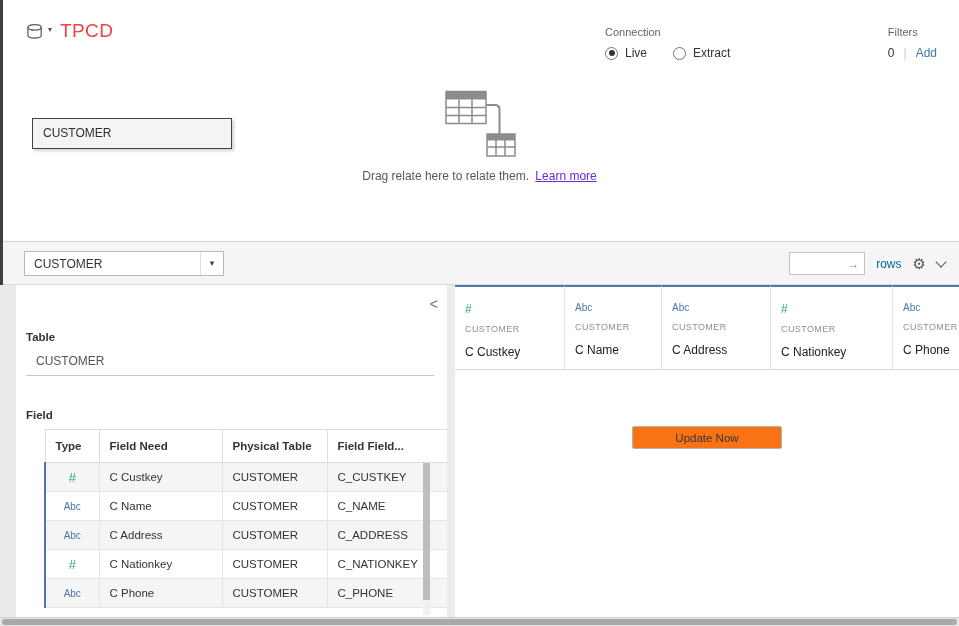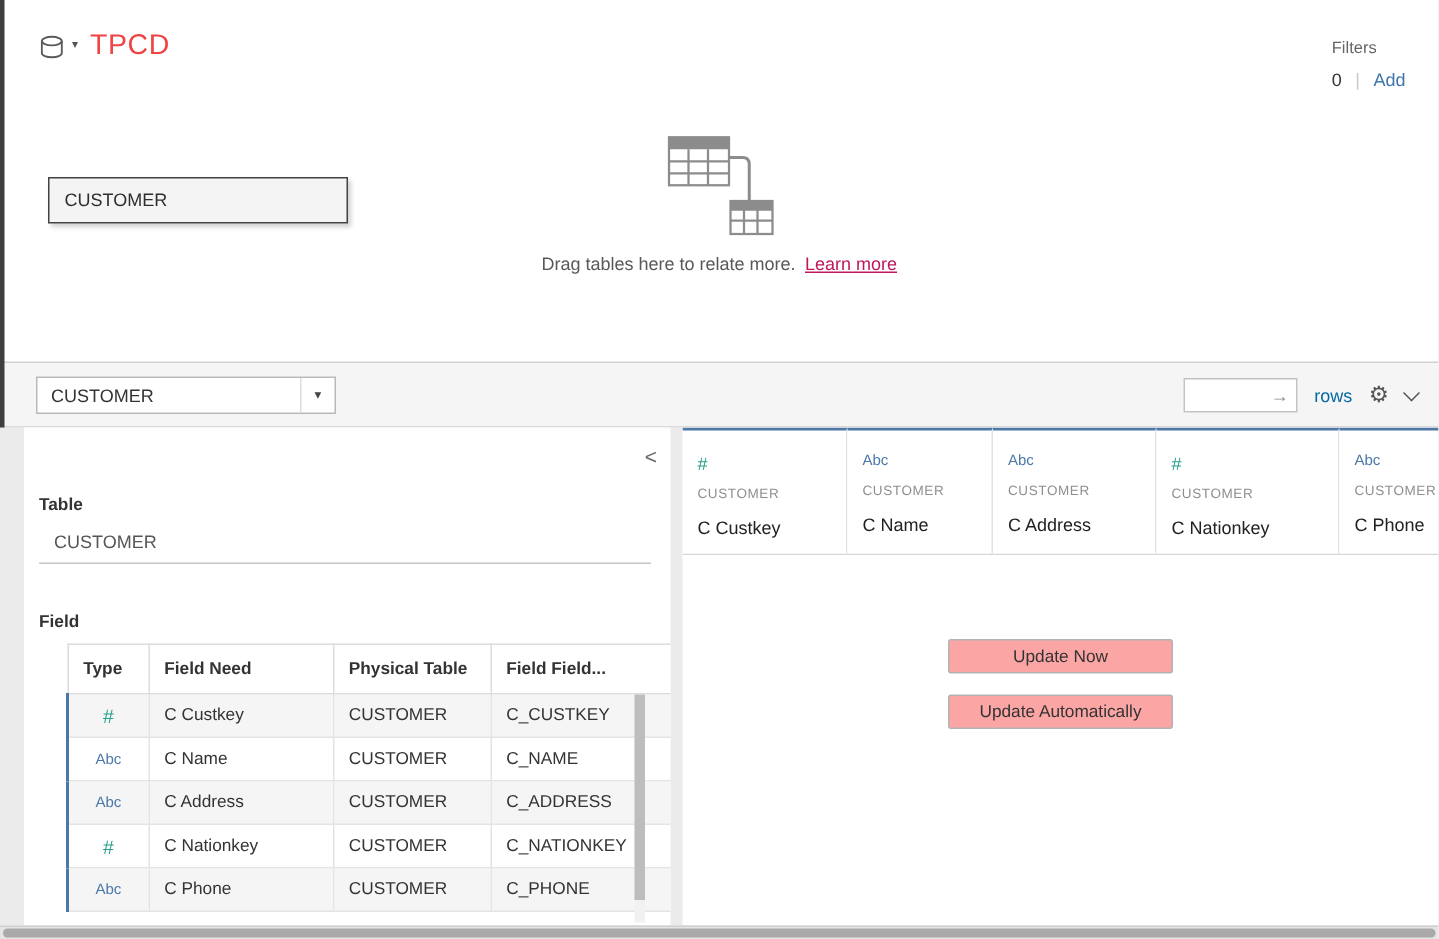--- a/index.html
+++ b/index.html
@@ -30,21 +30,21 @@
 
   
   .canvas { position: relative; height: 171px; background: #fff; }
   .table-chip { position: absolute; left: 32px; top: 48px; width: 200px; height: 31px; line-height: 29px;
     background: #f4f4f4; border: 1px solid #424242; box-shadow: 2px 2px 3px rgba(0,0,0,.18);
     font-size: 12px; color: #2e2e2e; padding-left: 10px; cursor: grab; z-index: 2; }
   .empty-state { height: 100%; display: flex; flex-direction: column; align-items: center; }
   .illus { margin-top: 20px; }
   .empty-title { margin-top: 12px; font-size: 17px; color: #585858; }
   .empty-sub { margin-top: 11px; font-size: 12px; color: #585858; }
-  .learn-more { color: #be185d; text-decoration: underline; margin-left: 3px; cursor: pointer; }
+  .learn-more { color: #6d28d9; text-decoration: underline; margin-left: 3px; cursor: pointer; }
 
   
   .toolbar { position: relative; height: 44px; background: #f5f5f5; border-top: 1px solid #d2d2d2; border-bottom: 1px solid #dadada; }
   .table-select { position: absolute; left: 24px; top: 9px; width: 200px; height: 25px; background: #fff; border: 1px solid #b9b9b9; display: flex; align-items: center; cursor: pointer; }
   .ts-label { flex: 1; padding-left: 9px; font-size: 12px; color: #333; }
   .ts-caret { width: 23px; text-align: center; font-size: 9px; color: #444; border-left: 1px solid #ddd; line-height: 23px; }
   .rows-group { position: absolute; right: 14px; top: 9px; display: flex; align-items: center; gap: 11px; height: 25px; }
   .rows-box { width: 76px; height: 23px; background: #fff; border: 1px solid #c2c2c2; display: flex; align-items: center; }
   .rows-input { flex: 1; width: 50px; border: none; outline: none; height: 100%; font-size: 12px; padding: 0 4px; background: transparent; font-family: inherit; }
   .rows-arrow { color: #8a8a8a; font-size: 12px; padding-right: 5px; }
@@ -77,41 +77,54 @@
   .data-grid { flex: 1; background: #fff; position: relative; overflow: hidden; }
   .grid-header { display: flex; height: 85px; border-bottom: 1px solid #d6d6d6; }
   .gcol { border-top: 2px solid #4e79a7; border-right: 1px solid #e2e2e2; padding: 16px 10px 0; flex: none; background: #fff; overflow: hidden; cursor: pointer; }
   .w0 { width: 110px; } .w1 { width: 97px; } .w2 { width: 109px; } .w3 { width: 122px; } .w4 { width: 120px; }
   .ctype { font-size: 10px; line-height: 1; }
   .ctype[data-type="#"] { color: #2b9f8e; font-size: 12px; }
   .ctype[data-type="Abc"] { color: #4c78a8; }
   .ctable { font-size: 9px; color: #8f8f8f; margin-top: 9px; letter-spacing: .4px; }
   .cname { font-size: 12px; color: #222; margin-top: 11px; white-space: nowrap; }
   .grid-body { display: flex; flex-direction: column; align-items: center; padding-top: 56px; gap: 14px; }
-  .upd-btn { width: 150px; height: 23px; background: #fca5a5; border: 1px solid #b3b3b3; border-radius: 2px; font-size: 11.5px; color: #333; font-family: inherit; cursor: pointer; }
+  .upd-btn { width: 150px; height: 23px; background: #f97316; border: 1px solid #b3b3b3; border-radius: 2px; font-size: 11.5px; color: #333; font-family: inherit; cursor: pointer; }
 
   .hscrollbar { position: absolute; left: 0; right: 0; bottom: 0; height: 9px; background: #e4e4e4; border-top: 1px solid #cfcfcf; z-index: 7; }
   .hthumb { position: absolute; left: 2px; right: 2px; top: 1px; bottom: 1px; background: #a9a9a9; border-radius: 4px; }
 </style>
 </head>
 <body>
 
 <div class="app">
   <div class="left-strip"></div>
 
   <header class="topbar">
     <div class="logo-wrap">
       <svg width="19" height="19" viewBox="0 0 20 20">
         <ellipse cx="9" cy="4.6" rx="7" ry="3" fill="none" stroke="#5a5a5a" stroke-width="1.3"></ellipse>
         <path d="M2 4.6 V13 c0 1.7 3.1 3 7 3 s7 -1.3 7 -3 V4.6" fill="none" stroke="#5a5a5a" stroke-width="1.3"></path>
       </svg>
       <span class="logo-caret">▾</span>
     </div>
     <h1 class="ds-title">TPCD</h1>
 
+    <div class="connection">
+      <div class="conn-label">Connection</div>
+      <div class="conn-options">
+        <label class="radio-opt">
+          <span class="radio checked"></span>
+          <span>Live</span>
+        </label>
+        <label class="radio-opt">
+          <span class="radio"></span>
+          <span>Extract</span>
+        </label>
+      </div>
+    </div>
 
     <div class="filters">
       <div class="filters-label">Filters</div>
       <div class="filters-row">
         <span class="filters-count">0</span>
         <span class="filters-sep">|</span>
         <a class="filters-add">Add</a>
       </div>
     </div>
   </header>
@@ -128,21 +141,21 @@
         <rect x="14" y="1.5" width="40" height="8" fill="#8c8c8c"></rect>
         <path d="M54 15 H63 Q67.5 15 67.5 19.5 V44" stroke="#8c8c8c" stroke-width="2" fill="none"></path>
         <g stroke="#8c8c8c" fill="none" stroke-width="1.5">
           <rect x="55" y="44" width="28" height="22"></rect>
           <path d="M55 57 H83"></path>
           <path d="M64 50 V66 M73 50 V66"></path>
         </g>
         <rect x="55" y="44" width="28" height="6.5" fill="#8c8c8c"></rect>
       </svg>
       <div class="empty-sub">
-        <span>Drag tables here to relate more.</span>
+        <span>Drag relate here to relate them.</span>
         <a class="learn-more">Learn more</a>
       </div>
     </div>
   </section>
 
   <section class="toolbar">
     <div class="table-select">
       <span class="ts-label">CUSTOMER</span>
       <span class="ts-caret">▾</span>
     </div>
@@ -242,21 +255,20 @@
           <div class="cname">C Nationkey</div>
         </div>
         <div class="gcol w4">
           <div class="ctype" data-type="Abc">Abc</div>
           <div class="ctable">CUSTOMER</div>
           <div class="cname">C Phone</div>
         </div>
       </div>
       <div class="grid-body">
         <button class="upd-btn">Update Now</button>
-        <button class="upd-btn">Update Automatically</button>
       </div>
     </div>
   </section>
 
   <div class="hscrollbar">
     <div class="hthumb"></div>
   </div>
 </div>
 
 </body></html>

